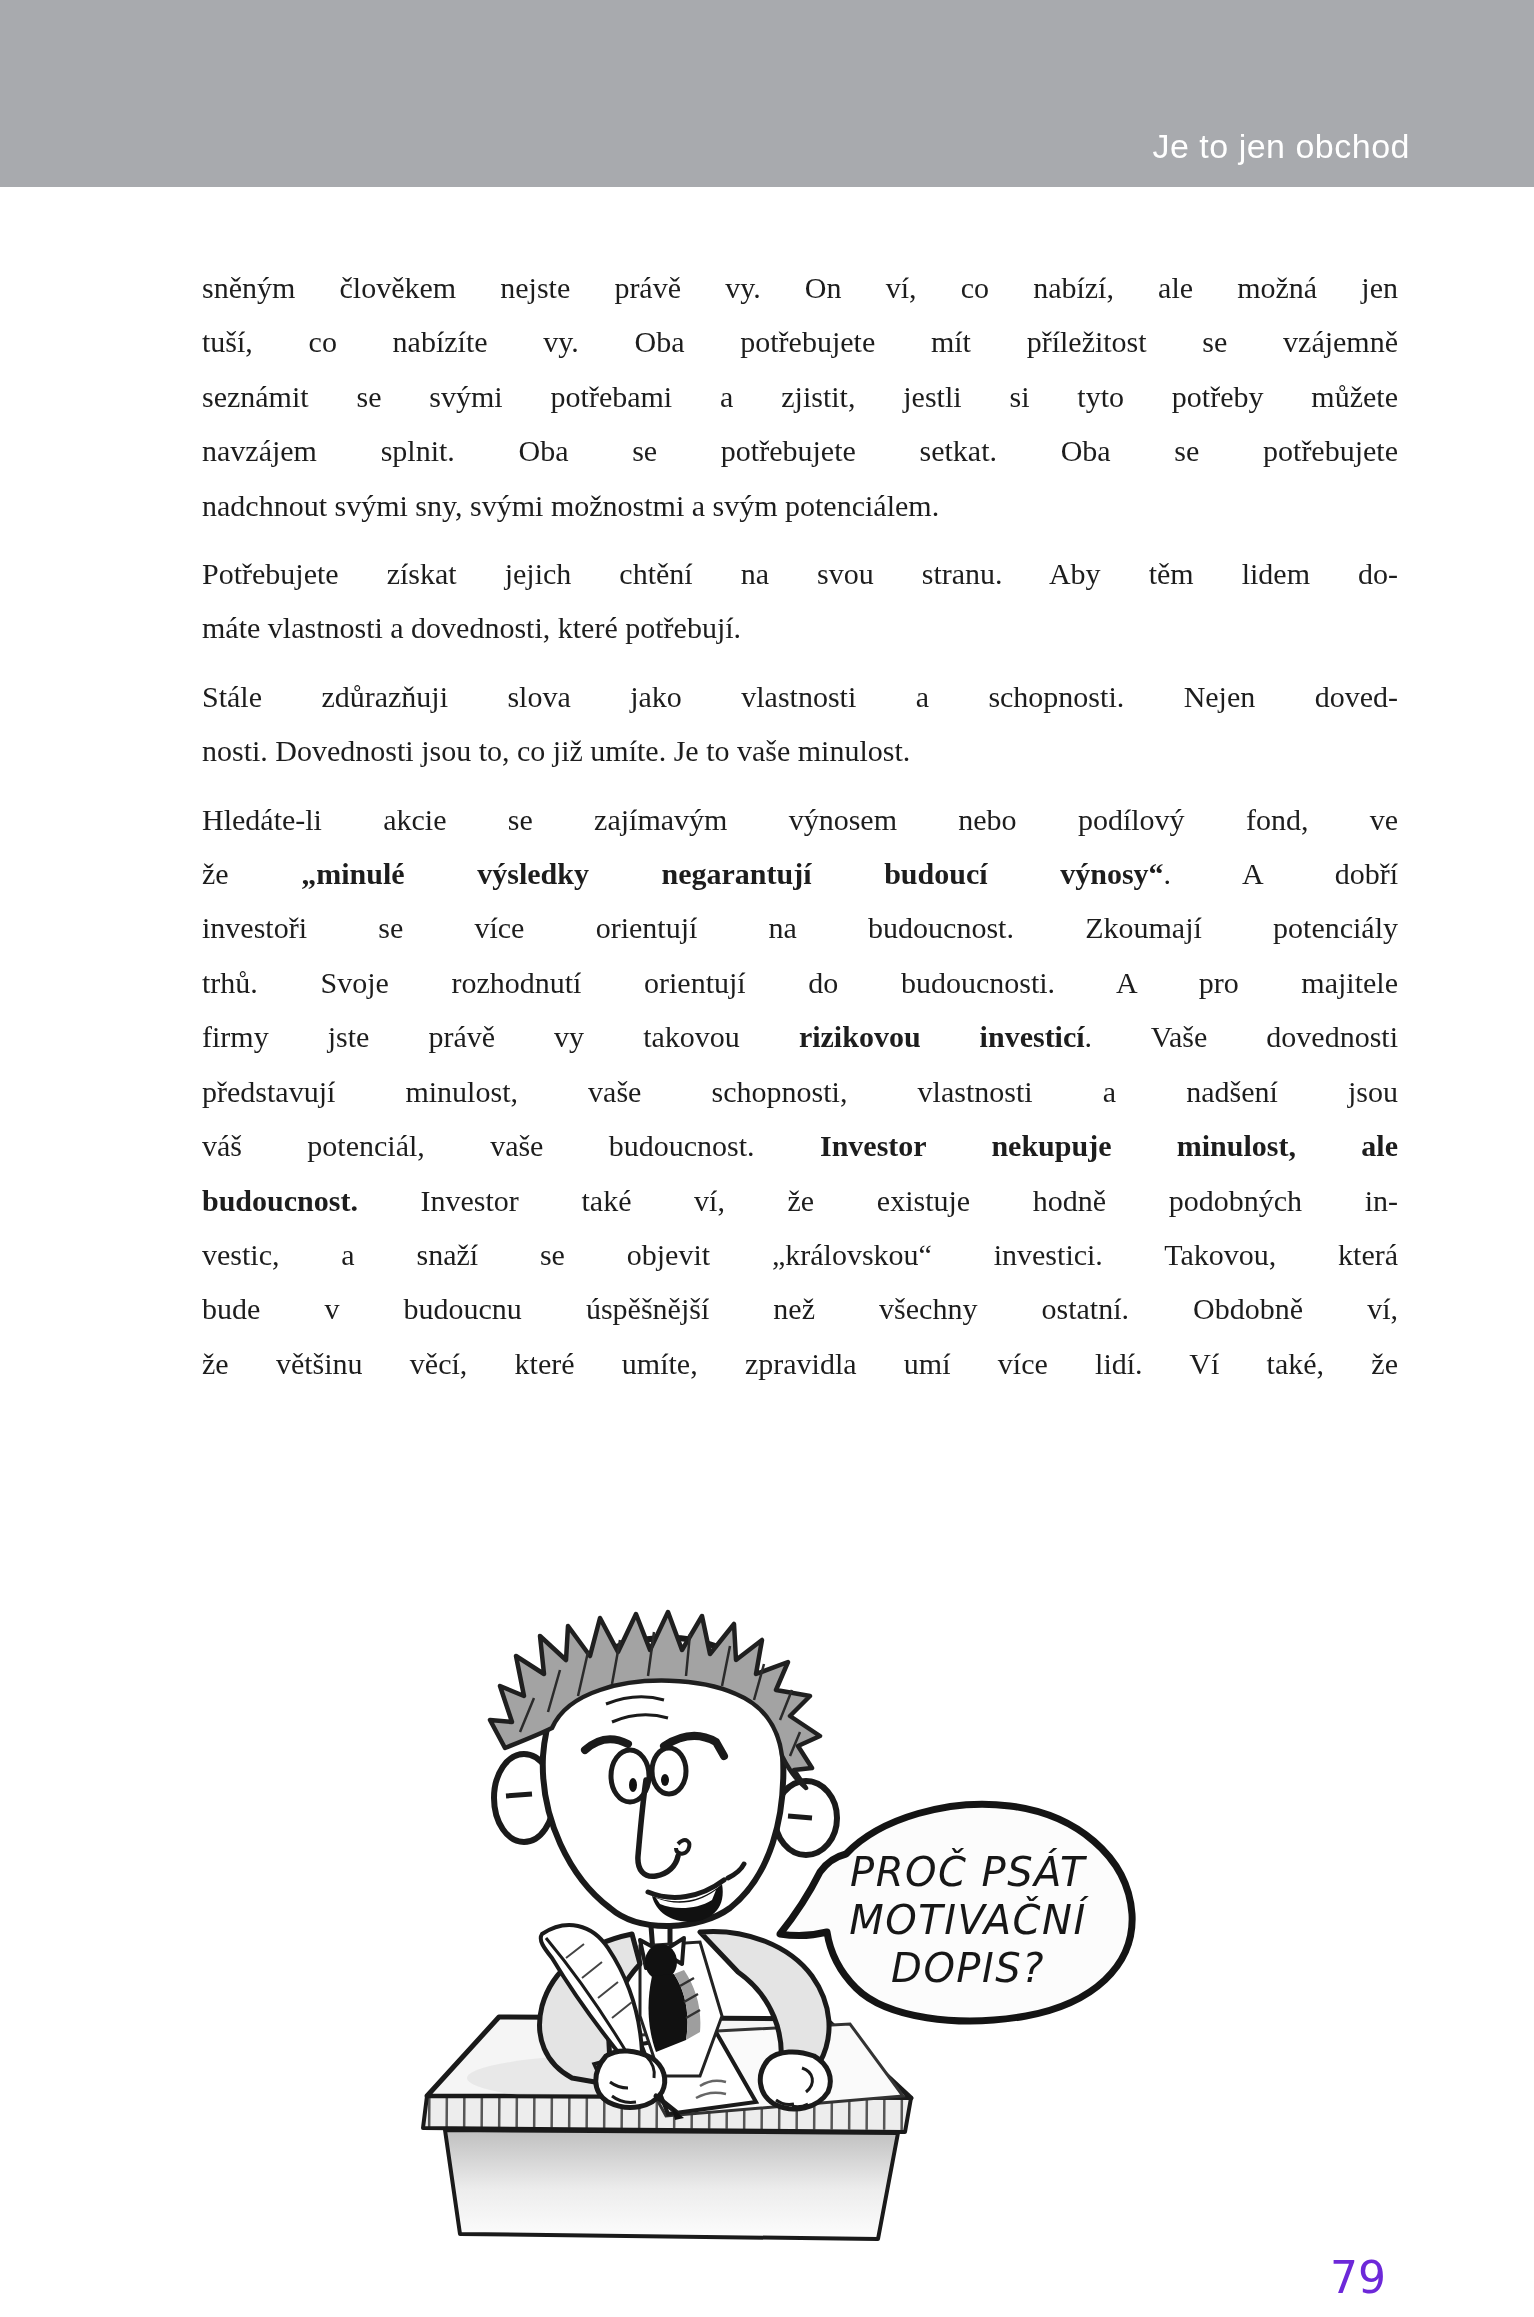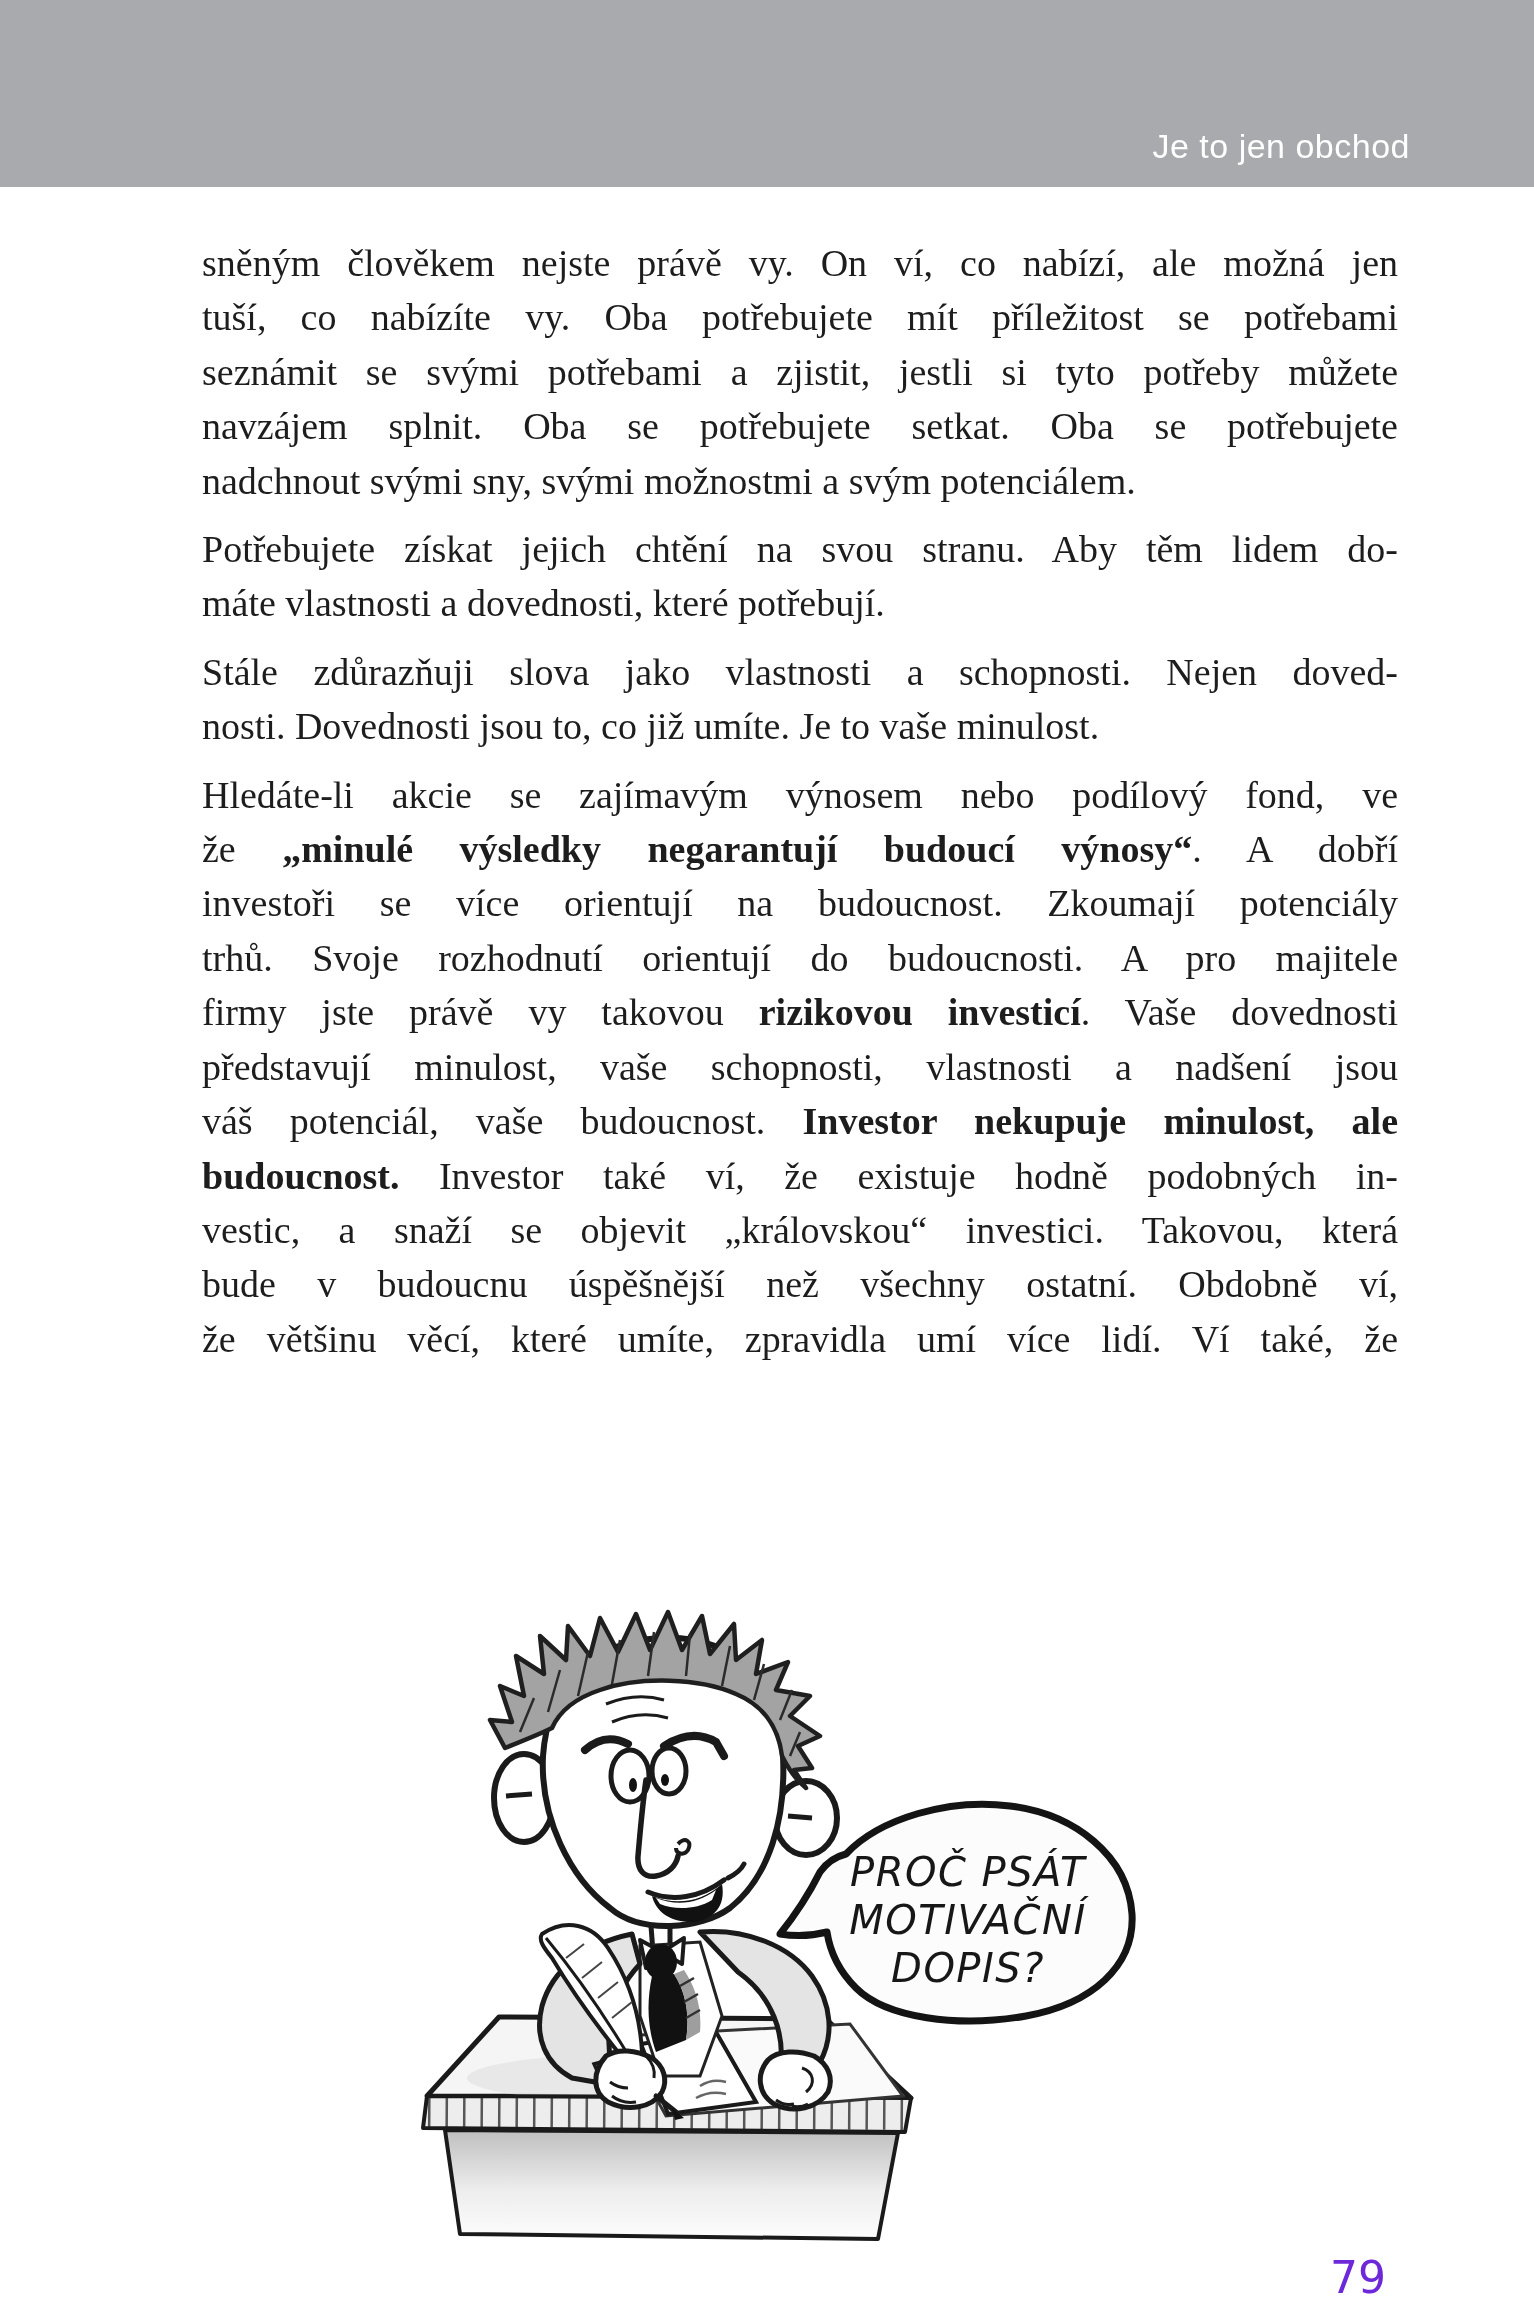--- a/index.html
+++ b/index.html
@@ -10,22 +10,22 @@
   .topbar{
     position:absolute;left:0;top:0;width:1534px;height:187px;background:#a8aaae;
     box-sizing:border-box;display:flex;align-items:flex-end;justify-content:flex-end;
     padding:16px 124px 24px 0;
   }
   .topbar .chapter-title{
     font-family:"Liberation Sans","DejaVu Sans",sans-serif;font-size:34px;line-height:1;
     color:#ffffff;letter-spacing:.5px;
   }
   .body-text{
-    position:absolute;left:202px;top:236px;width:1196px;
-    font-size:38px;line-height:54.4px;
+    position:absolute;left:202px;top:261px;width:1196px;
+    font-size:30px;line-height:54.4px;
   }
   .para{margin:0 0 14px 0;}
   .line{text-align:justify;text-align-last:justify;white-space:normal;}
   .line.last{text-align-last:left;}
   .line b{font-weight:bold;margin-top:25px;}
   .fig{position:absolute;left:415px;top:1604px;width:735px;height:645px;margin:0;padding:0;font-style:italic;}
   .fig svg{display:block;width:735px;height:645px;}
   .bubble-text{
     font-family:"DejaVu Sans","Liberation Sans",sans-serif;font-size:40px;
     letter-spacing:1.5px;fill:#171717;
@@ -40,21 +40,21 @@
 
 <div class="page" style="color: rgb(29, 29, 29);">
 
   <header class="topbar" style="background: rgb(168, 170, 174);">
     <span class="chapter-title">Je to jen obchod</span>
   </header>
 
   <main class="body-text">
       <div class="para">
         <div class="line"><span>sněným člověkem nejste právě vy. On ví, co nabízí, ale možná jen</span></div>
-        <div class="line"><span>tuší, co nabízíte vy. Oba potřebujete mít příležitost se potřebami</span></div>
+        <div class="line"><span>tuší, co nabízíte vy. Oba potřebujete mít příležitost se vzájemně</span></div>
         <div class="line"><span>seznámit se svými potřebami a zjistit, jestli si tyto potřeby můžete</span></div>
         <div class="line"><span>navzájem splnit. Oba se potřebujete setkat. Oba se potřebujete</span></div>
         <div class="line last"><span>nadchnout svými sny, svými možnostmi a svým potenciálem.</span></div>
       </div>
       <div class="para">
         <div class="line"><span>Potřebujete získat jejich chtění na svou stranu. Aby těm lidem do-</span></div>
         <div class="line last"><span>máte vlastnosti a dovednosti, které potřebují.</span></div>
       </div>
       <div class="para">
         <div class="line"><span>Stále zdůrazňuji slova jako vlastnosti a schopnosti. Nejen doved-</span></div>

